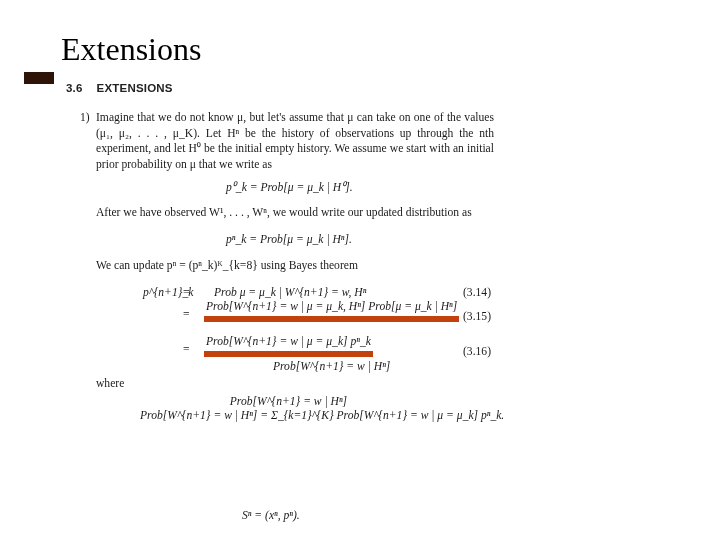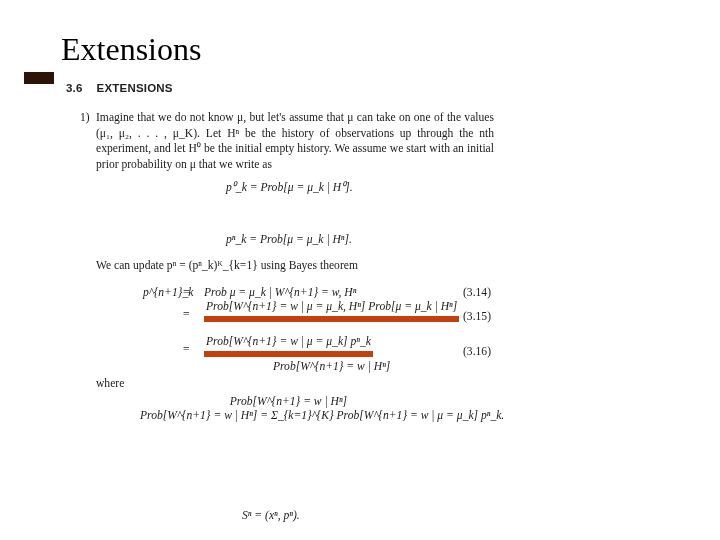--- a/index.html
+++ b/index.html
@@ -39,29 +39,30 @@
   <div class="section-heading">
     <span class="num">3.6</span><span>EXTENSIONS</span>
   </div>
 
   <span class="item-label">1)</span>
 
   <div class="para" style="top:110px;">Imagine that we do not know μ, but let's assume that μ can take on one of the values (μ₁, μ₂, . . . , μ_K). Let Hⁿ be the history of observations up through the nth experiment, and let H⁰ be the initial empty history. We assume we start with an initial prior probability on μ that we write as</div>
 
   <div class="eq" style="left:226px; top:180px;">p⁰_k = Prob[μ = μ_k | H⁰].</div>
 
+  <div class="para" style="top:205px;">After we have observed W¹, . . . , Wⁿ, we would write our updated distribution as</div>
 
   <div class="eq" style="left:226px; top:232px;">pⁿ_k = Prob[μ = μ_k | Hⁿ].</div>
 
-  <div class="para" style="top:258px;">We can update pⁿ = (pⁿ_k)ᴷ_{k=1} using Bayes theorem</div>
+  <div class="para" style="top:258px;">We can update pⁿ = (pⁿ_k)ᴷ_{k=8} using Bayes theorem</div>
 
   <div>
     <div class="eq" style="left:143px; top:285px;">p^{n+1}_k</div>
     <div class="eq" style="left:183px; top:285px; font-style:normal;">=</div>
-    <div class="eq" style="left:204px; top:285px;">Prob μ = μ_k | W^{n+1} = w, Hⁿ</div>
+    <div class="eq" style="left:214px; top:285px;">Prob μ = μ_k | W^{n+1} = w, Hⁿ</div>
     <div class="eqnum" style="top:285px;">(3.14)</div>
 
     <div class="eq" style="left:183px; top:307px; font-style:normal;">=</div>
     <div class="eq" style="left:204px; top:299px;">
       <span class="frac">
         <span class="n">Prob[W^{n+1} = w | μ = μ_k, Hⁿ] Prob[μ = μ_k | Hⁿ]</span>
         <span class="d">Prob[W^{n+1} = w | Hⁿ]</span>
       </span>
     </div>
     <div class="eqnum" style="top:309px;">(3.15)</div>

